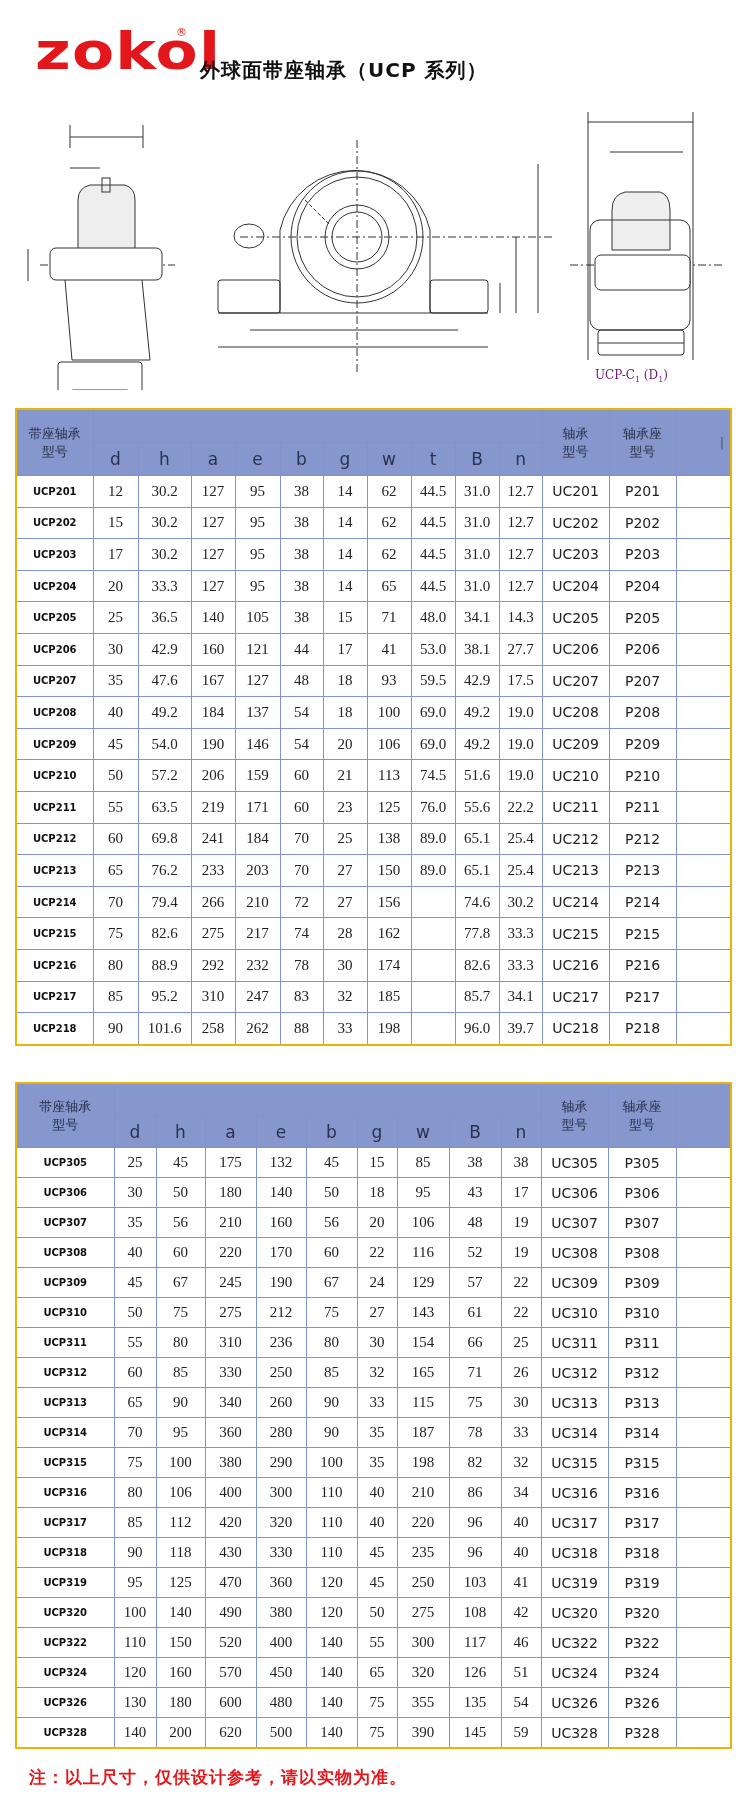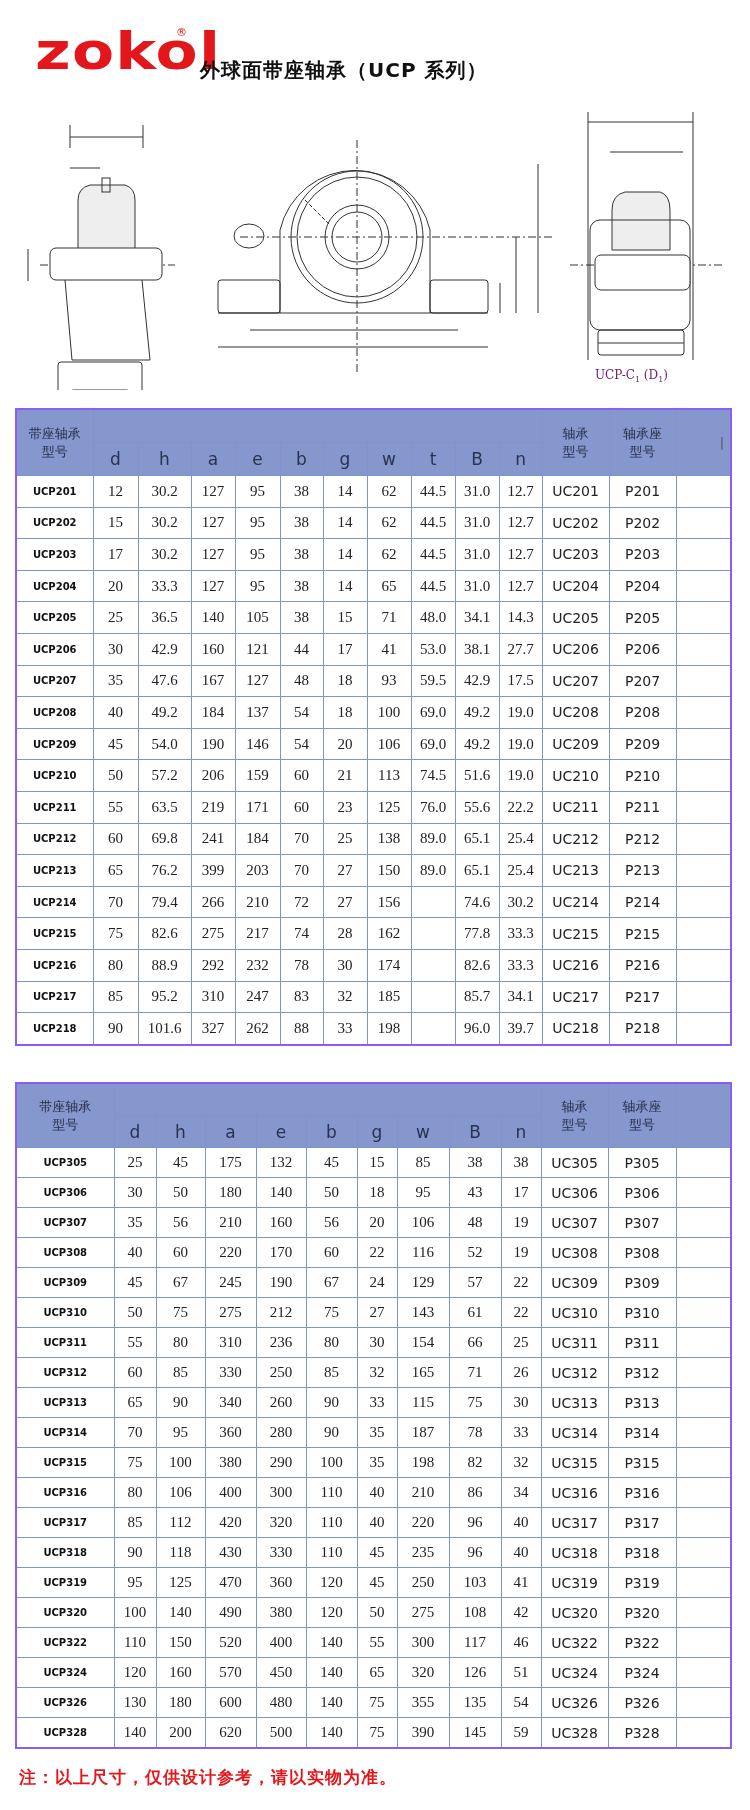--- a/index.html
+++ b/index.html
@@ -10,34 +10,34 @@
   .logo-text { font-family: "DejaVu Sans", sans-serif; font-weight: bold; font-size: 52px;
                letter-spacing: 1px; line-height: 50px; color: #e3161b;
                transform: scaleX(1.18); transform-origin: left top; display: inline-block; }
   .logo-reg { left: 176px; top: 26px; font-size: 11px; color: #e3161b; }
   .page-title { left: 200px; top: 57px; font-size: 20px; font-weight: bold; color: #111; letter-spacing: 1px; text-align: right; }
   .caption { left: 595px; top: 368px; font-family: "DejaVu Serif", serif; font-size: 12px; color: #701a75; }
   .caption sub { font-size: 8px; }
 
   table.spec { position: absolute; border-collapse: collapse; table-layout: fixed; }
   table.spec td, table.spec th { border: 1px solid #8093cf; text-align: center; padding: 0; overflow: hidden; white-space: nowrap; }
-  table.spec { border: 2px solid #8b5cf6; padding-left: 41px; }
+  table.spec { border: 2px solid #eab308; padding-left: 41px; }
   table.spec th { background: #8597cc; color: #2a2f4a; font-weight: normal; }
   table.spec th.cn { font-size: 13px; line-height: 18px; }
   table.spec th.sym { font-size: 17px; color: #2d3150; font-family: "DejaVu Sans", sans-serif; }
   table.spec td { background: #fff; font-family: "Liberation Serif", serif; font-size: 15px; color: #222; }
   table.spec td.model { font-family: "DejaVu Sans", sans-serif; font-weight: bold; font-size: 10px; color: #111; }
   table.spec td.code { font-family: "DejaVu Sans", sans-serif; font-size: 14px; color: #222; }
   #t1 { left: 15px; top: 408px; width: 715px; }
   #t1 tr.h1 th { height: 32px; } #t1 tr.h2 th { height: 32px; }
   #t1 td { height: 30.6px; }
   #t2 { left: 15px; top: 1082px; width: 715px; }
   #t2 tr.h1 th { height: 31px; } #t2 tr.h2 th { height: 31px; }
   #t2 td { height: 29px; }
-  .note { left: 19px; top: 1766px; font-size: 17px; font-weight: bold; color: #e3161b; letter-spacing: 1px; }
+  .note { left: 29px; top: 1766px; font-size: 17px; font-weight: bold; color: #e3161b; letter-spacing: 1px; }
   svg.drawing { position: absolute; left: 0; top: 90px; }
 </style>
 </head>
 <body>
 
 <div class="abs logo">
   <span class="logo-text">zokol</span>
 </div>
 <div class="abs logo-reg">®</div>
 <div class="abs page-title">外球面带座轴承（UCP 系列）</div>
@@ -335,21 +335,21 @@
         <td>65.1</td>
         <td>25.4</td>
         <td class="code">UC212</td>
         <td class="code">P212</td>
         <td></td>
       </tr>
       <tr>
         <td class="model">UCP213</td>
         <td>65</td>
         <td>76.2</td>
-        <td>399</td>
+        <td>233</td>
         <td>203</td>
         <td>70</td>
         <td>27</td>
         <td>150</td>
         <td>89.0</td>
         <td>65.1</td>
         <td>25.4</td>
         <td class="code">UC213</td>
         <td class="code">P213</td>
         <td></td>
@@ -415,21 +415,21 @@
         <td>85.7</td>
         <td>34.1</td>
         <td class="code">UC217</td>
         <td class="code">P217</td>
         <td></td>
       </tr>
       <tr>
         <td class="model">UCP218</td>
         <td>90</td>
         <td>101.6</td>
-        <td>327</td>
+        <td>258</td>
         <td>262</td>
         <td>88</td>
         <td>33</td>
         <td>198</td>
         <td></td>
         <td>96.0</td>
         <td>39.7</td>
         <td class="code">UC218</td>
         <td class="code">P218</td>
         <td></td>

